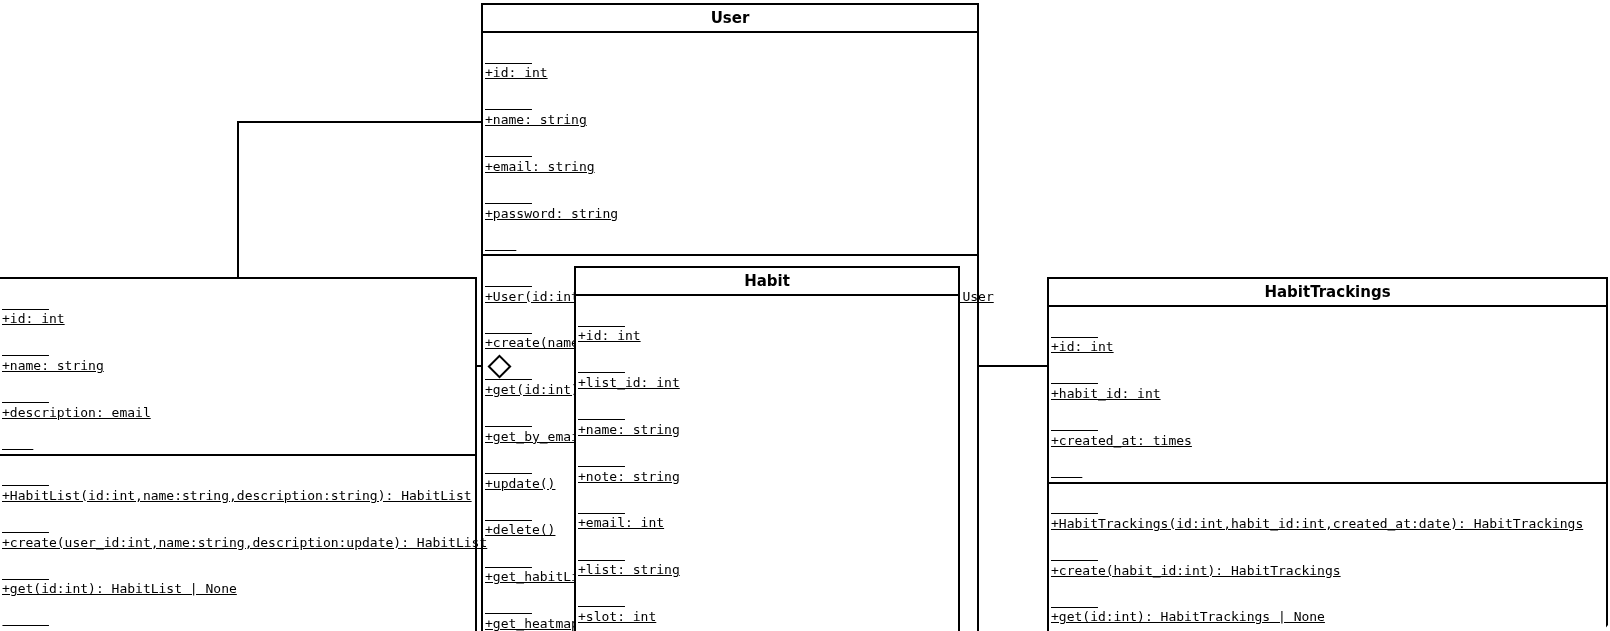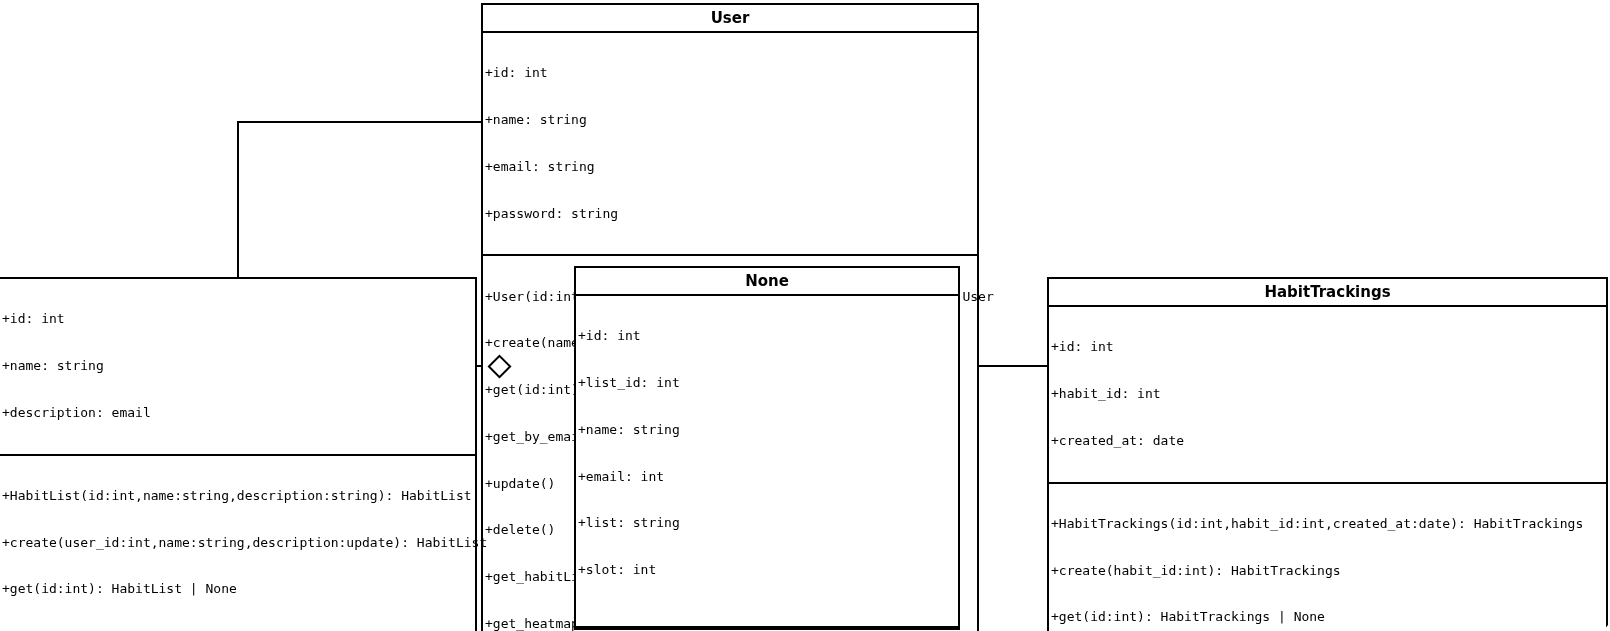--- a/index.html
+++ b/index.html
@@ -41,20 +41,21 @@
   }
   .uml-compartment {
     box-sizing: border-box;
     padding: 1px 0 2px 2px;
     font-family: "DejaVu Sans Mono", monospace;
     font-size: 13px;
     line-height: 15.6px;
     color: #000000;
     white-space: pre;
     overflow: visible;
+    text-decoration: underline;
   }
   .uml-attrs {
     border-bottom: 2px solid #000000;
   }
   .uml-row {
     white-space: pre;
     height: 15.6px;
   }
 
   
@@ -123,39 +124,40 @@
       
       
       
       
       
       
     </div>
   </div>
 
   <div class="uml-class" style="left:574px; top:266px; width:386px;">
-    <div class="uml-title">None</div>
+    <div class="uml-title">Habit</div>
     <div class="uml-compartment uml-attrs">
       <div class="uml-row">+id: int</div>
       <div class="uml-row">+list_id: int</div>
       <div class="uml-row">+name: string</div>
+      <div class="uml-row">+note: string</div>
       <div class="uml-row">+email: int</div>
       <div class="uml-row">+list: string</div>
       <div class="uml-row">+slot: int</div>
       
     </div>
 
   </div>
 
   <div class="uml-class" style="left:1047px; top:277px; width:561px;">
     <div class="uml-title">HabitTrackings</div>
     <div class="uml-compartment uml-attrs">
       <div class="uml-row">+id: int</div>
       <div class="uml-row">+habit_id: int</div>
-      <div class="uml-row">+created_at: date</div>
+      <div class="uml-row">+created_at: times</div>
     </div>
     <div class="uml-compartment">
       <div class="uml-row">+HabitTrackings(id:int,habit_id:int,created_at:date): HabitTrackings</div>
       <div class="uml-row">+create(habit_id:int): HabitTrackings</div>
       <div class="uml-row">+get(id:int): HabitTrackings | None</div>
       
     </div>
   </div>
 
 </div>

